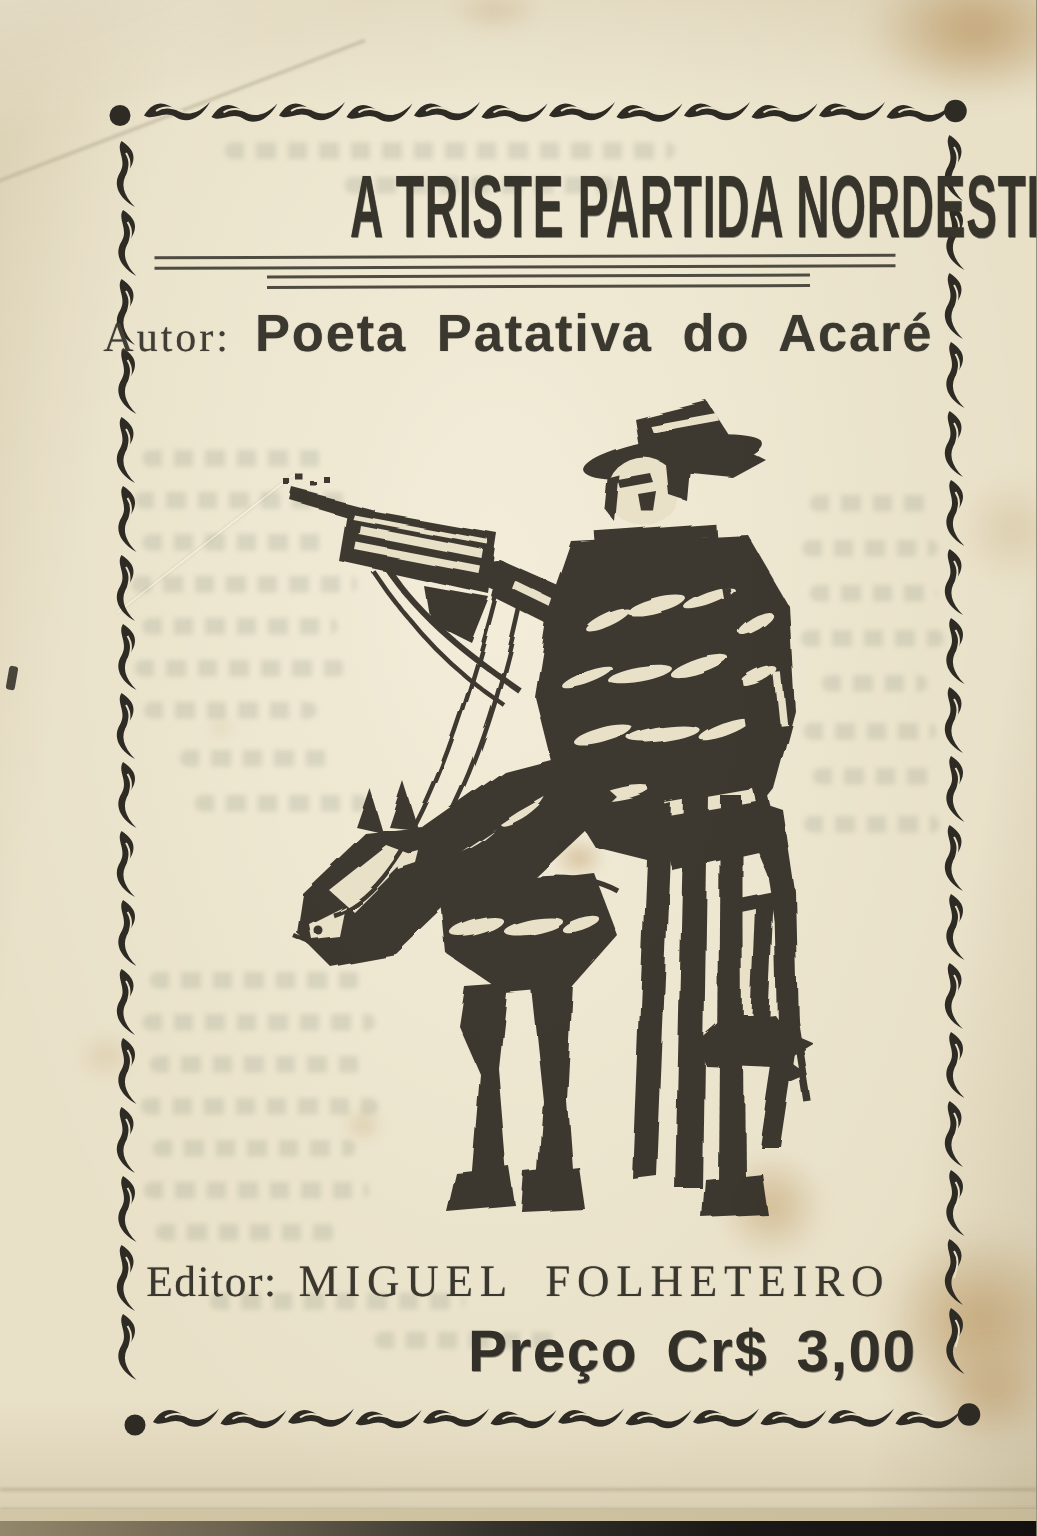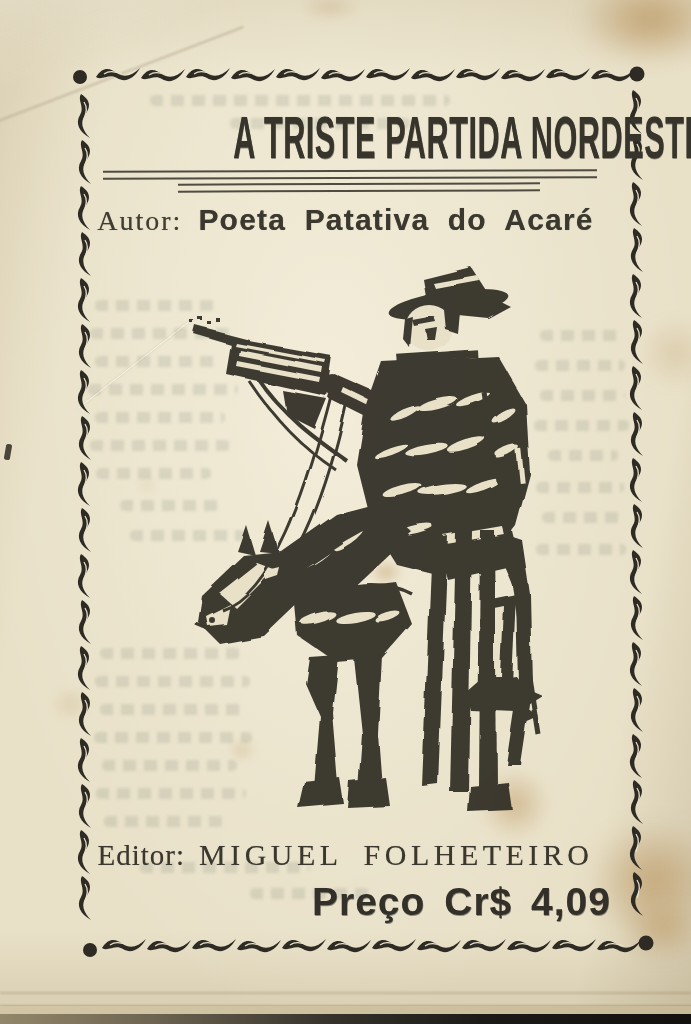--- a/index.html
+++ b/index.html
@@ -70,21 +70,21 @@
   .rule{position:absolute;height:5px;border-top:2px solid #39362e;border-bottom:2px solid #39362e;opacity:.88;}
   .rule-1{left:103px;top:170px;width:494px;transform:rotate(-.2deg);}
   .rule-2{left:178px;top:183px;width:362px;transform:rotate(-.2deg);}
 
   .author-line{position:absolute;left:0;right:0;top:203px;text-align:center;white-space:nowrap;}
   .author-label{
     font-family:Liberation Serif, serif;font-size:28px;color:#403d34;letter-spacing:2px;
     text-shadow:0 0 .7px rgba(60,56,46,.55);
   }
   .author-name{
-    font-family:"Liberation Sans", sans-serif;font-weight:bold;font-size:30px;color:#3b382f;
+    font-family:"Liberation Sans", sans-serif;font-weight:bold;font-size:35px;color:#3b382f;
     letter-spacing:1.2px;word-spacing:9px;margin-left:16px;
     text-shadow:0 0 .7px rgba(55,52,44,.6);
   }
   .illustration{position:absolute;left:186px;top:264px;width:356px;height:572px;}
 
   .editor-line{position:absolute;left:0;right:0;top:838px;text-align:center;white-space:nowrap;}
   .editor-label{
     font-family:"Liberation Serif", serif;font-size:29px;color:#3a372f;letter-spacing:1px;
     text-shadow:0 0 .7px rgba(58,55,47,.5);
   }
@@ -346,18 +346,18 @@
       <polygon points="318,270 336,276 344,330 346,420 334,500 320,500 332,420 330,330 314,292"></polygon>
       <polygon points="284,522 322,518 326,546 282,548"></polygon>
     </g>
   </svg>
 
   <div class="editor-line">
     <span class="editor-label">Editor:</span><span class="editor-name">MIGUEL FOLHETEIRO</span>
   </div>
 
   <div class="price-line">
-    <span class="price">Preço Cr$ 4,09</span>
+    <span class="price">Preço Cr$ 3,00</span>
   </div>
 
   <div class="page-edge"></div>
   <div class="scan-strip"></div>
 </div>
 
 </body></html>

